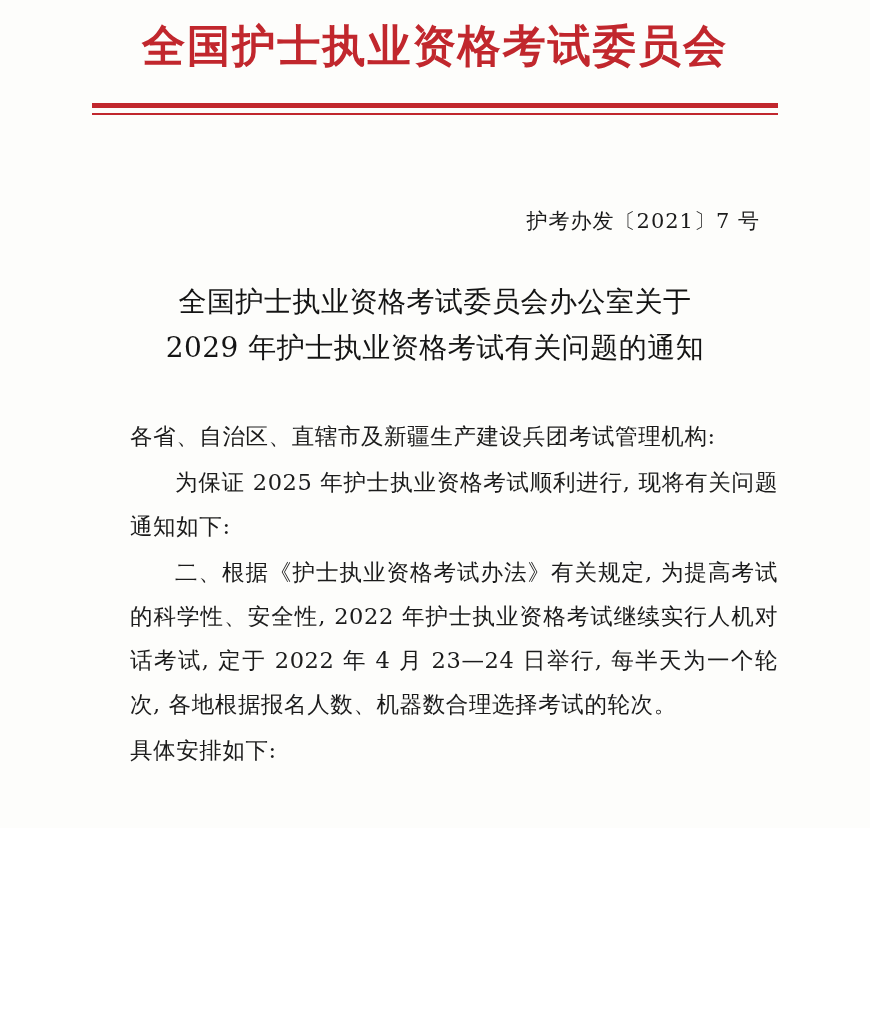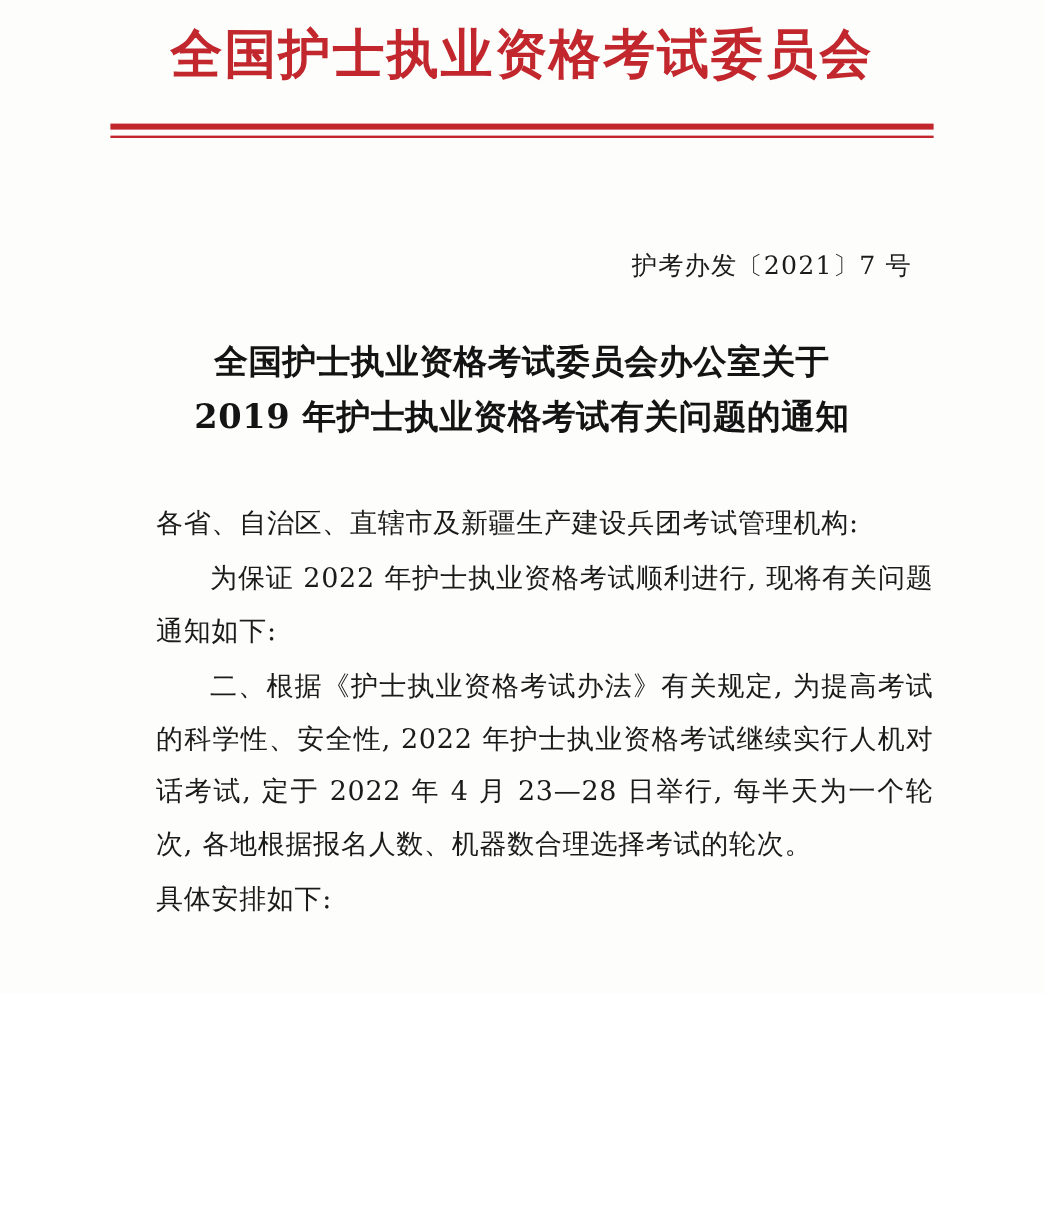--- a/index.html
+++ b/index.html
@@ -57,21 +57,21 @@
     text-align: right;
     font-size: 21px;
     letter-spacing: 1px;
     color: #1b1b1b;
     padding-right: 18px;
   }
   
   .doc-title {
     margin-top: 44px;
     text-align: center;
-    font-weight: bold;
+    font-weight: normal;
     font-size: 28px;
     line-height: 1.65;
     letter-spacing: 0.5px;
     color: #141414;
   }
   .doc-title .line {
     display: block;
     white-space: nowrap;
   }
   
@@ -102,23 +102,23 @@
     <div class="rule-wrap">
       <div class="rule-thick"></div>
       <div class="rule-thin"></div>
     </div>
   </div>
 
   <div class="doc-number">护考办发〔2021〕7 号</div>
 
   <div class="doc-title">
     <span class="line">全国护士执业资格考试委员会办公室关于</span>
-    <span class="line">2019 年护士执业资格考试有关问题的通知</span>
+    <span class="line">2029 年护士执业资格考试有关问题的通知</span>
   </div>
 
   <div class="body-text">
     <p class="para no-indent">各省、自治区、直辖市及新疆生产建设兵团考试管理机构:</p>
-    <p class="para">为保证 2022 年护士执业资格考试顺利进行, 现将有关问题通知如下:</p>
-    <p class="para">二、根据《护士执业资格考试办法》有关规定, 为提高考试的科学性、安全性, 2022 年护士执业资格考试继续实行人机对话考试, 定于 2022 年 4 月 23—28 日举行, 每半天为一个轮次, 各地根据报名人数、机器数合理选择考试的轮次。</p>
+    <p class="para">为保证 2025 年护士执业资格考试顺利进行, 现将有关问题通知如下:</p>
+    <p class="para">二、根据《护士执业资格考试办法》有关规定, 为提高考试的科学性、安全性, 2022 年护士执业资格考试继续实行人机对话考试, 定于 2022 年 4 月 23—24 日举行, 每半天为一个轮次, 各地根据报名人数、机器数合理选择考试的轮次。</p>
     <p class="para no-indent">具体安排如下:</p>
   </div>
 
 </div>
 
 </body></html>

